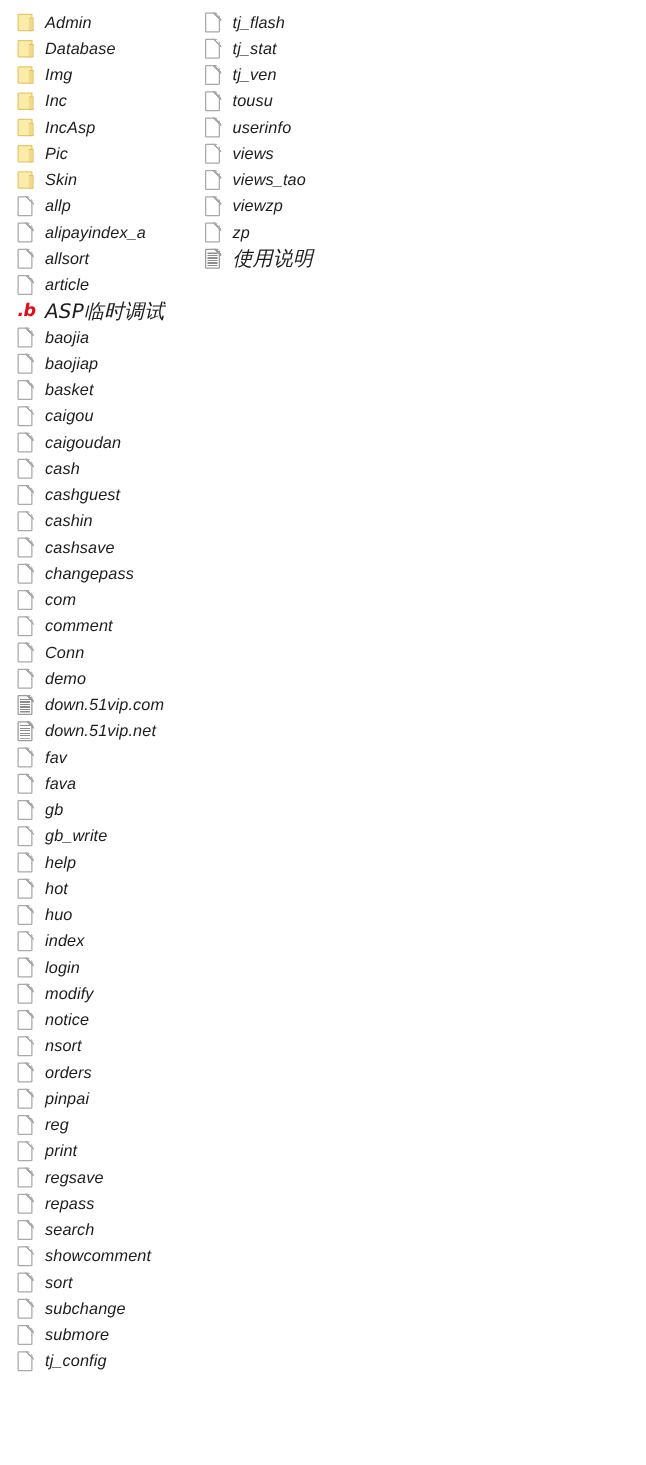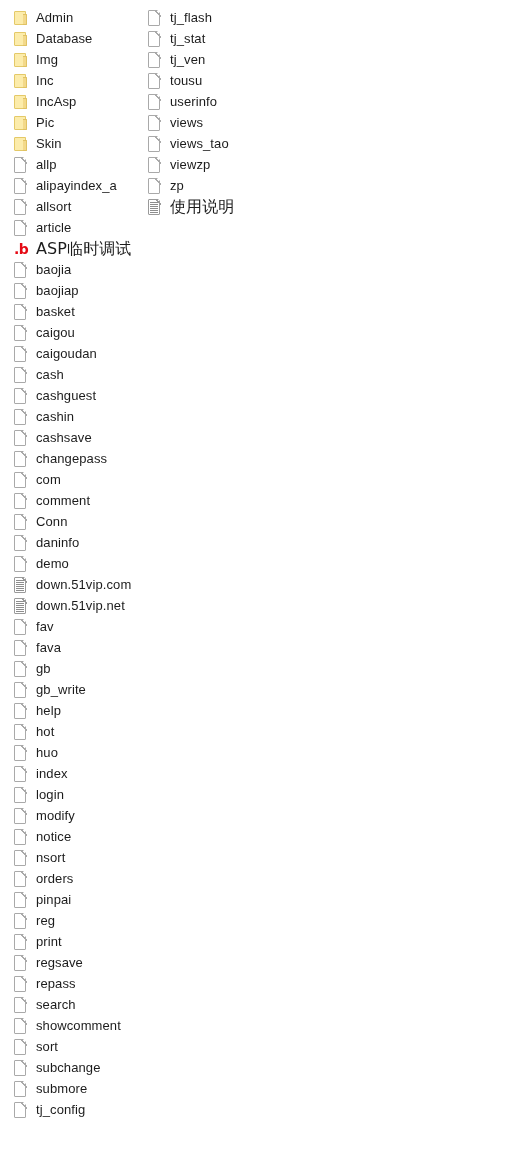--- a/index.html
+++ b/index.html
@@ -12,27 +12,28 @@
     width: 517px;
     height: 1172px;
     overflow: hidden;
     font-family: "Liberation Sans", "DejaVu Sans", sans-serif;
   }
   .file-pane {
     position: relative;
     width: 517px;
     height: 1172px;
     background: #ffffff;
+    font-style: italic;
   }
   .column {
     position: absolute;
     top: 7px;
   }
   .column-1 { left: 14px; }
-  .column-2 { left: 148px; }
+  .column-2 { left: 164px; }
 
   .file-row {
     display: flex;
     align-items: center;
     height: 21px;
     white-space: nowrap;
   }
   .icon-slot {
     width: 21px;
     min-width: 21px;
@@ -403,30 +404,20 @@
         <span class="file-label">Conn</span>
       </div>
       <div class="file-row">
         <span class="icon-slot">
           <span class="ic-page">
             <span class="sheet"></span>
             <span class="corner-cut"></span>
             <span class="corner-line"></span>
           </span>
         </span>
-        <span class="file-label">daninfo</span>
-      </div>
-      <div class="file-row">
-        <span class="icon-slot">
-          <span class="ic-page">
-            <span class="sheet"></span>
-            <span class="corner-cut"></span>
-            <span class="corner-line"></span>
-          </span>
-        </span>
         <span class="file-label">demo</span>
       </div>
       <div class="file-row">
         <span class="icon-slot">
           <span class="ic-doc">
             <span class="sheet"></span>
             <span class="lines"></span>
             <span class="corner-cut"></span>
             <span class="corner-line"></span>
           </span>

